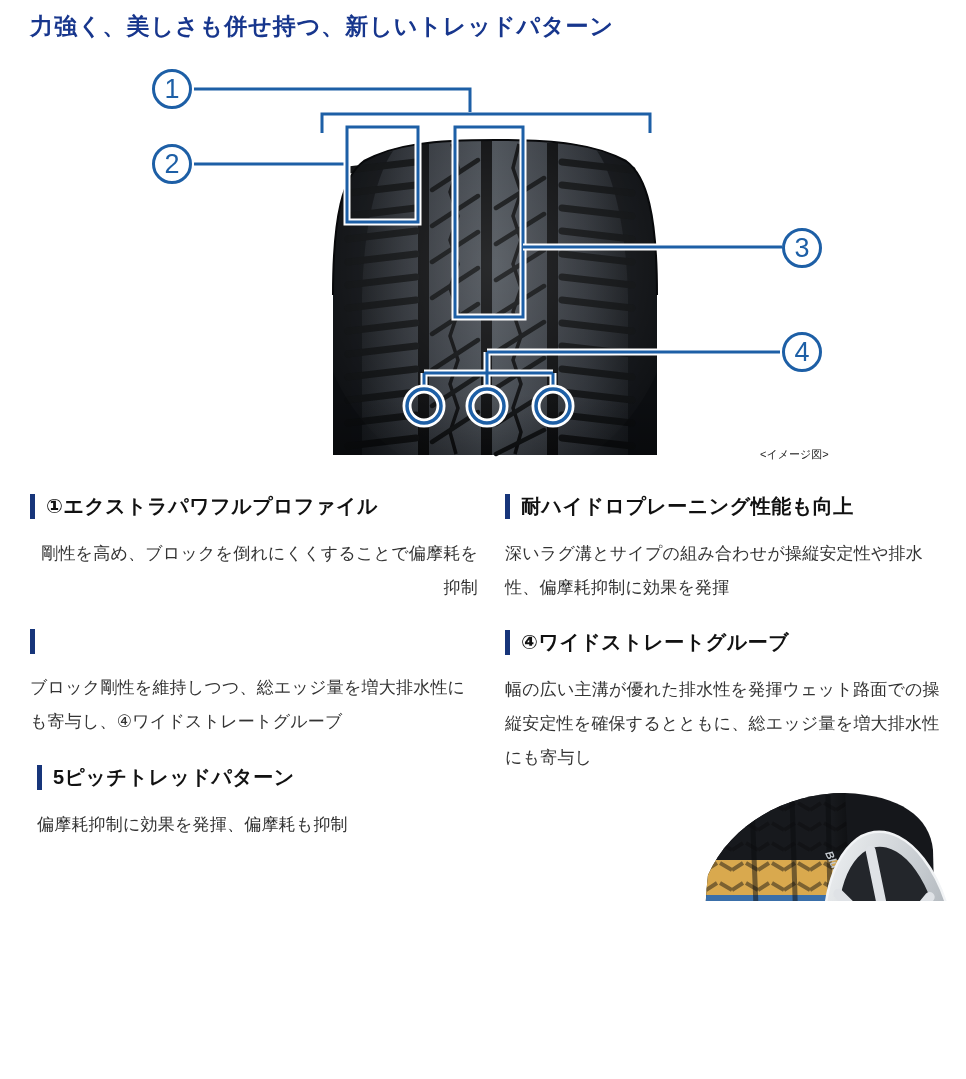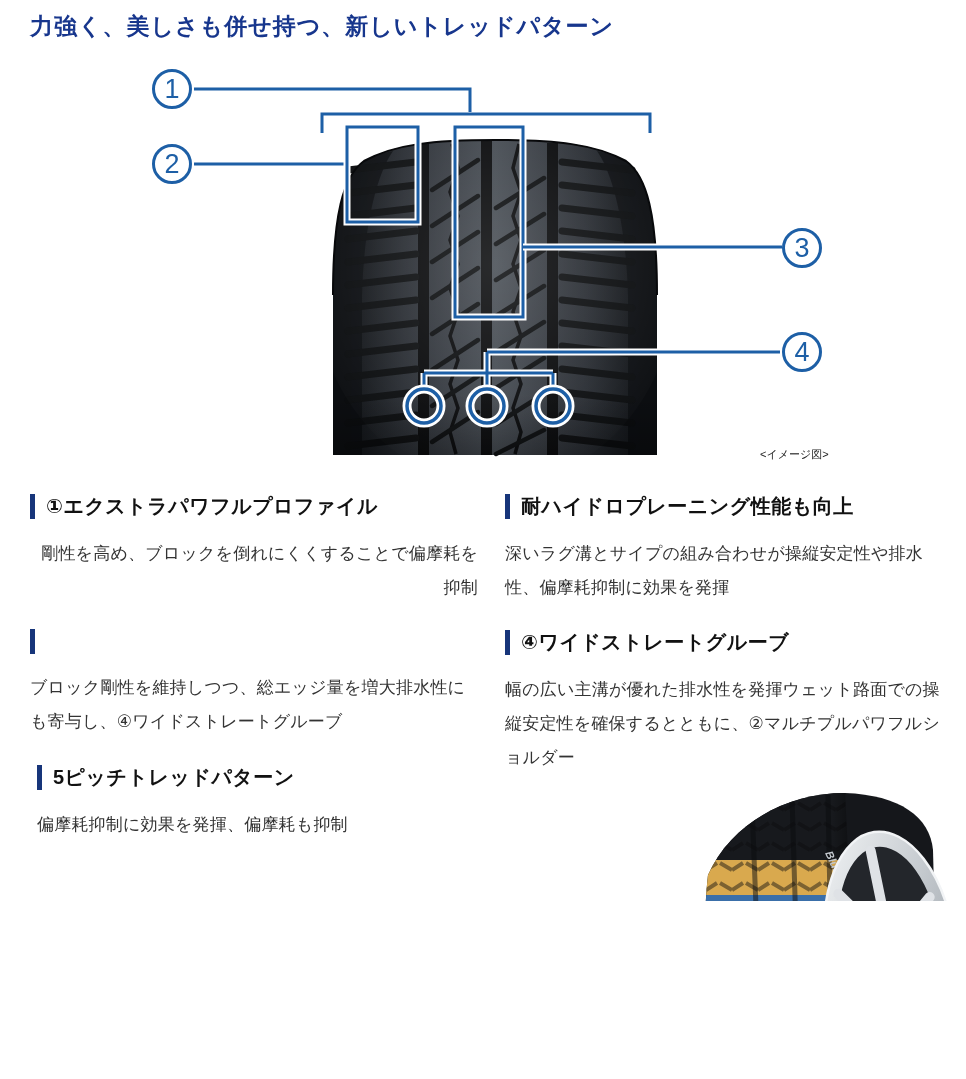--- a/index.html
+++ b/index.html
@@ -183,21 +183,21 @@
     <h2 class="sec-head">
         <span class="sec-bar"></span>
       </h2>
     <p class="sec-body">ブロック剛性を維持しつつ、総エッジ量を増大排水性にも寄与し、④ワイドストレートグルーブ</p>
   </div>
   <div class="section pos-s4">
     <h2 class="sec-head">
         <span class="sec-bar"></span>
         <span class="sec-title">④ワイドストレートグルーブ</span>
       </h2>
-    <p class="sec-body">幅の広い主溝が優れた排水性を発揮ウェット路面での操縦安定性を確保するとともに、②マルチプルパワフルショルダー</p>
+    <p class="sec-body">幅の広い主溝が優れた排水性を発揮ウェット路面での操縦安定性を確保するとともに、総エッジ量を増大排水性にも寄与し</p>
   </div>
   <div class="section pos-s5">
     <h2 class="sec-head">
         <span class="sec-bar"></span>
         <span class="sec-title">5ピッチトレッドパターン</span>
       </h2>
     <p class="sec-body">偏摩耗抑制に効果を発揮、偏摩耗も抑制</p>
   </div>
 
   <svg class="pitch" viewBox="0 0 275 310">

